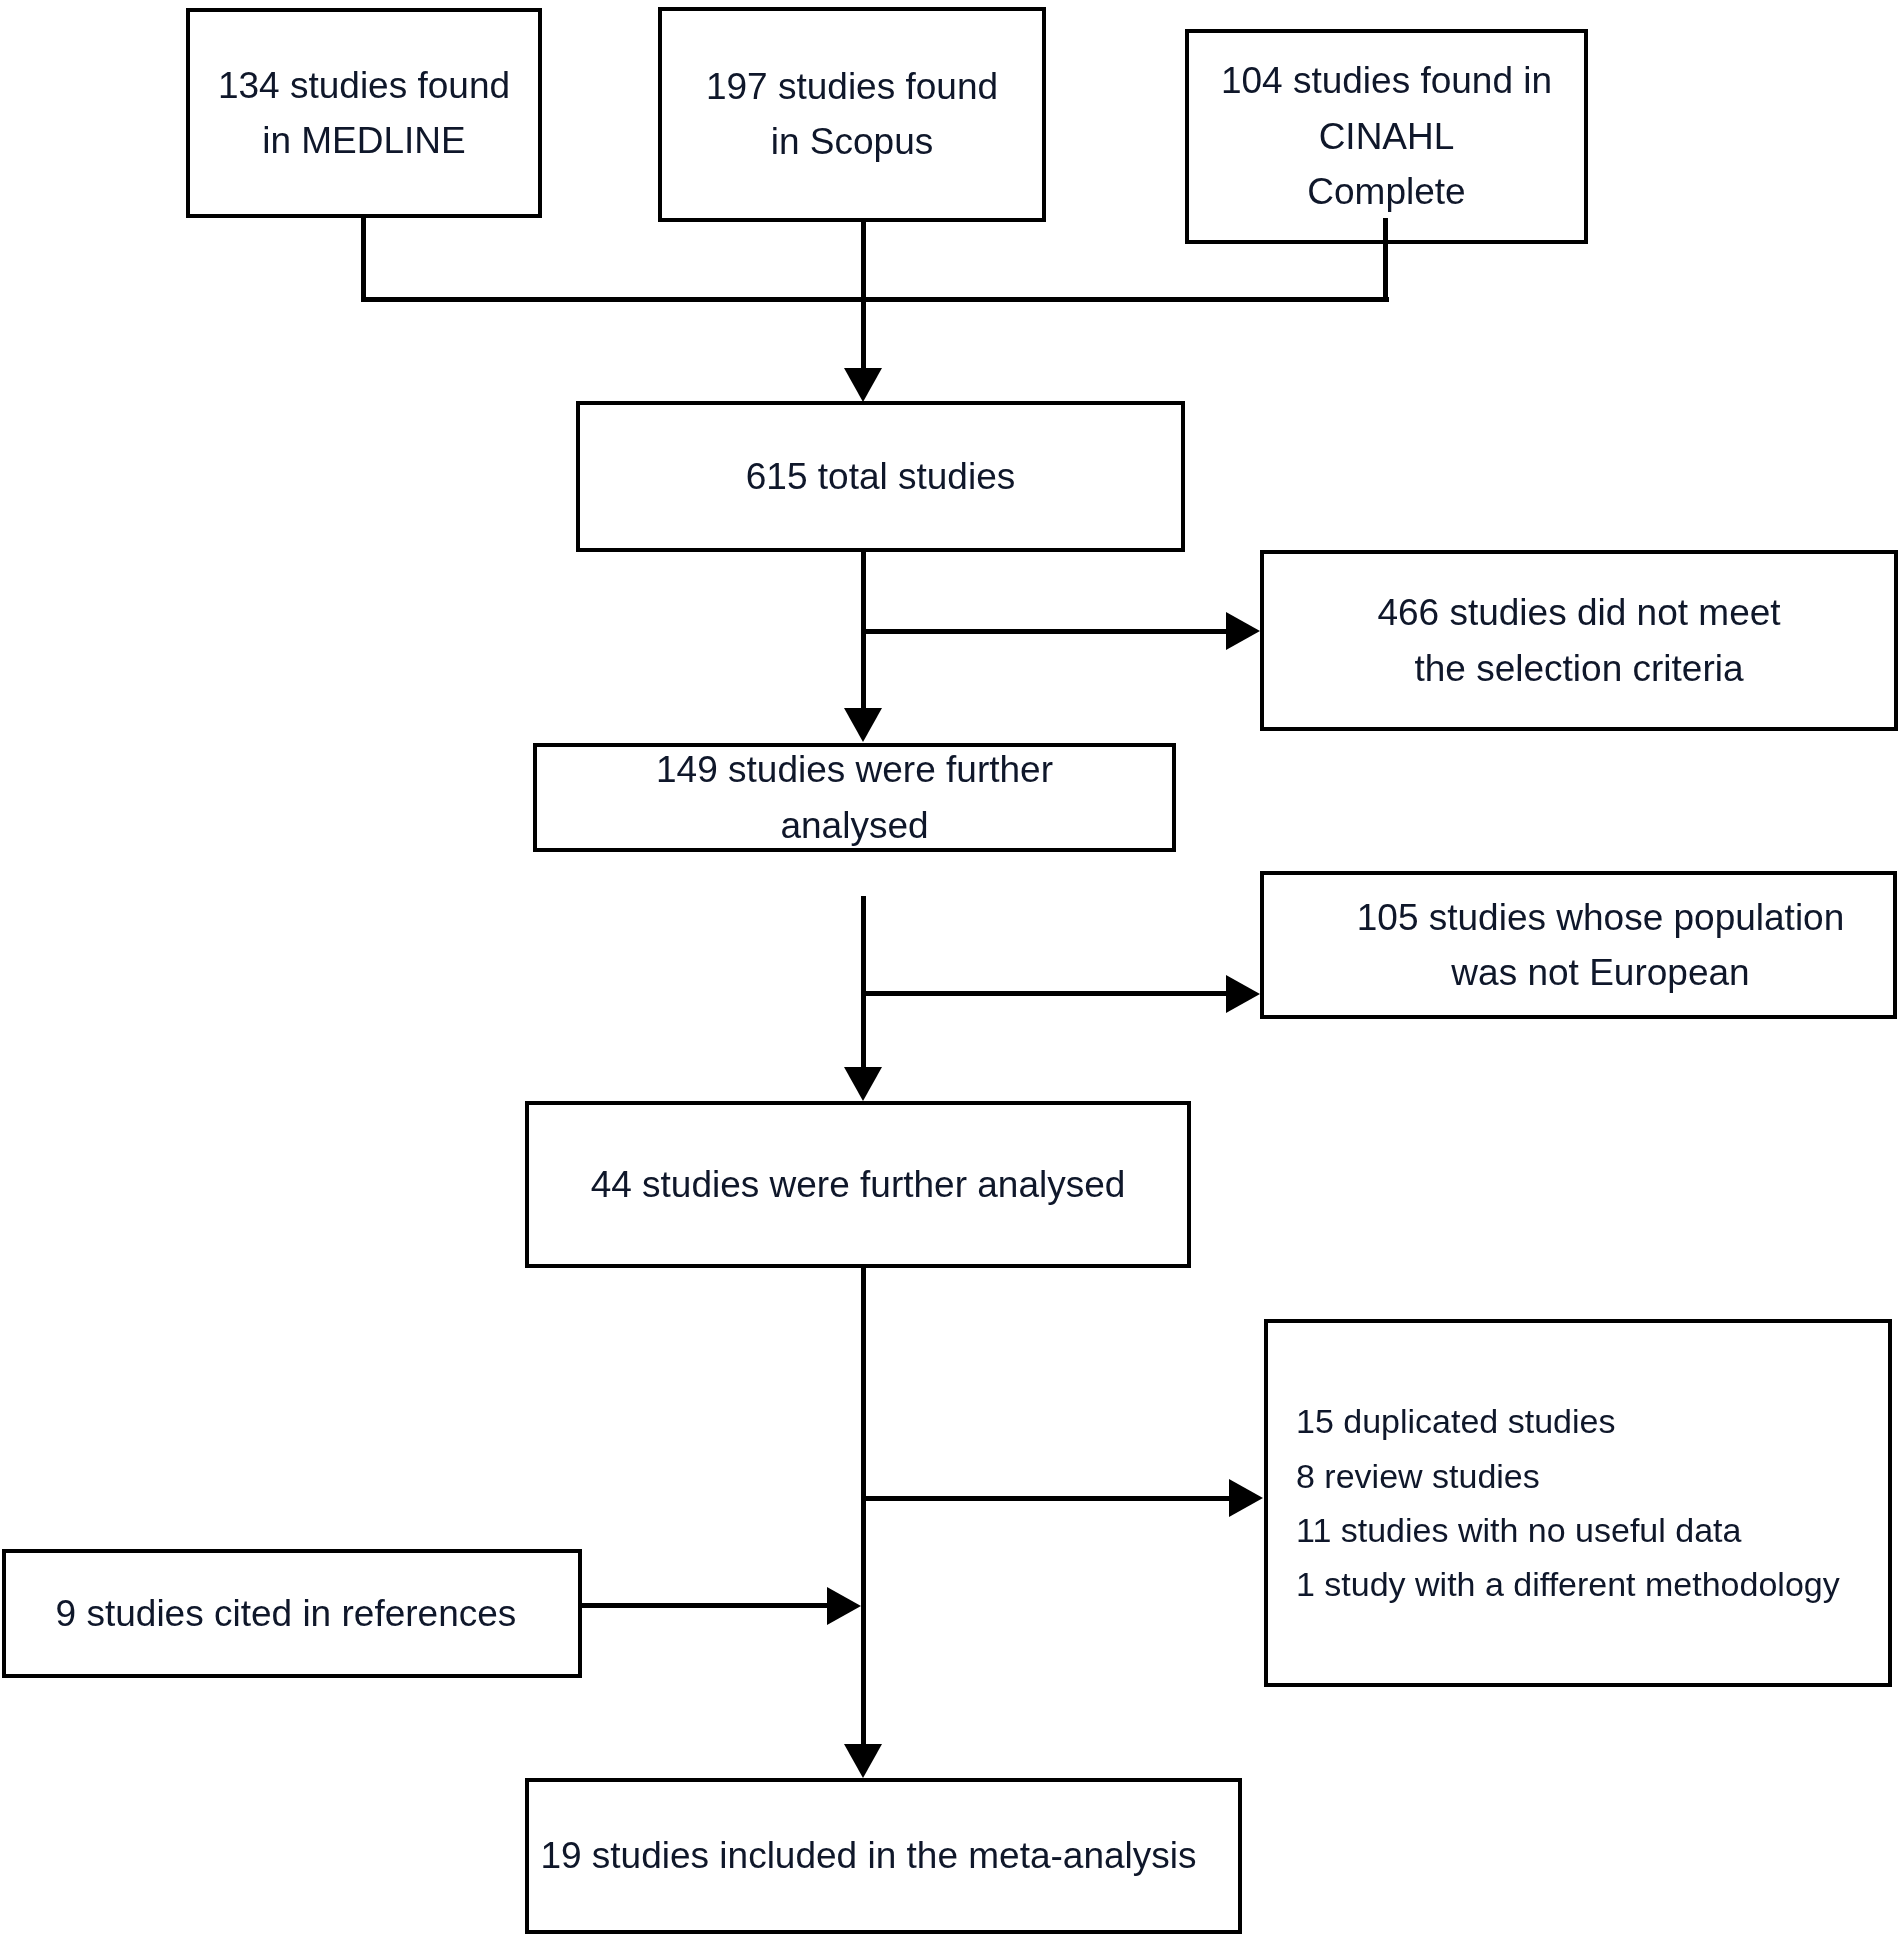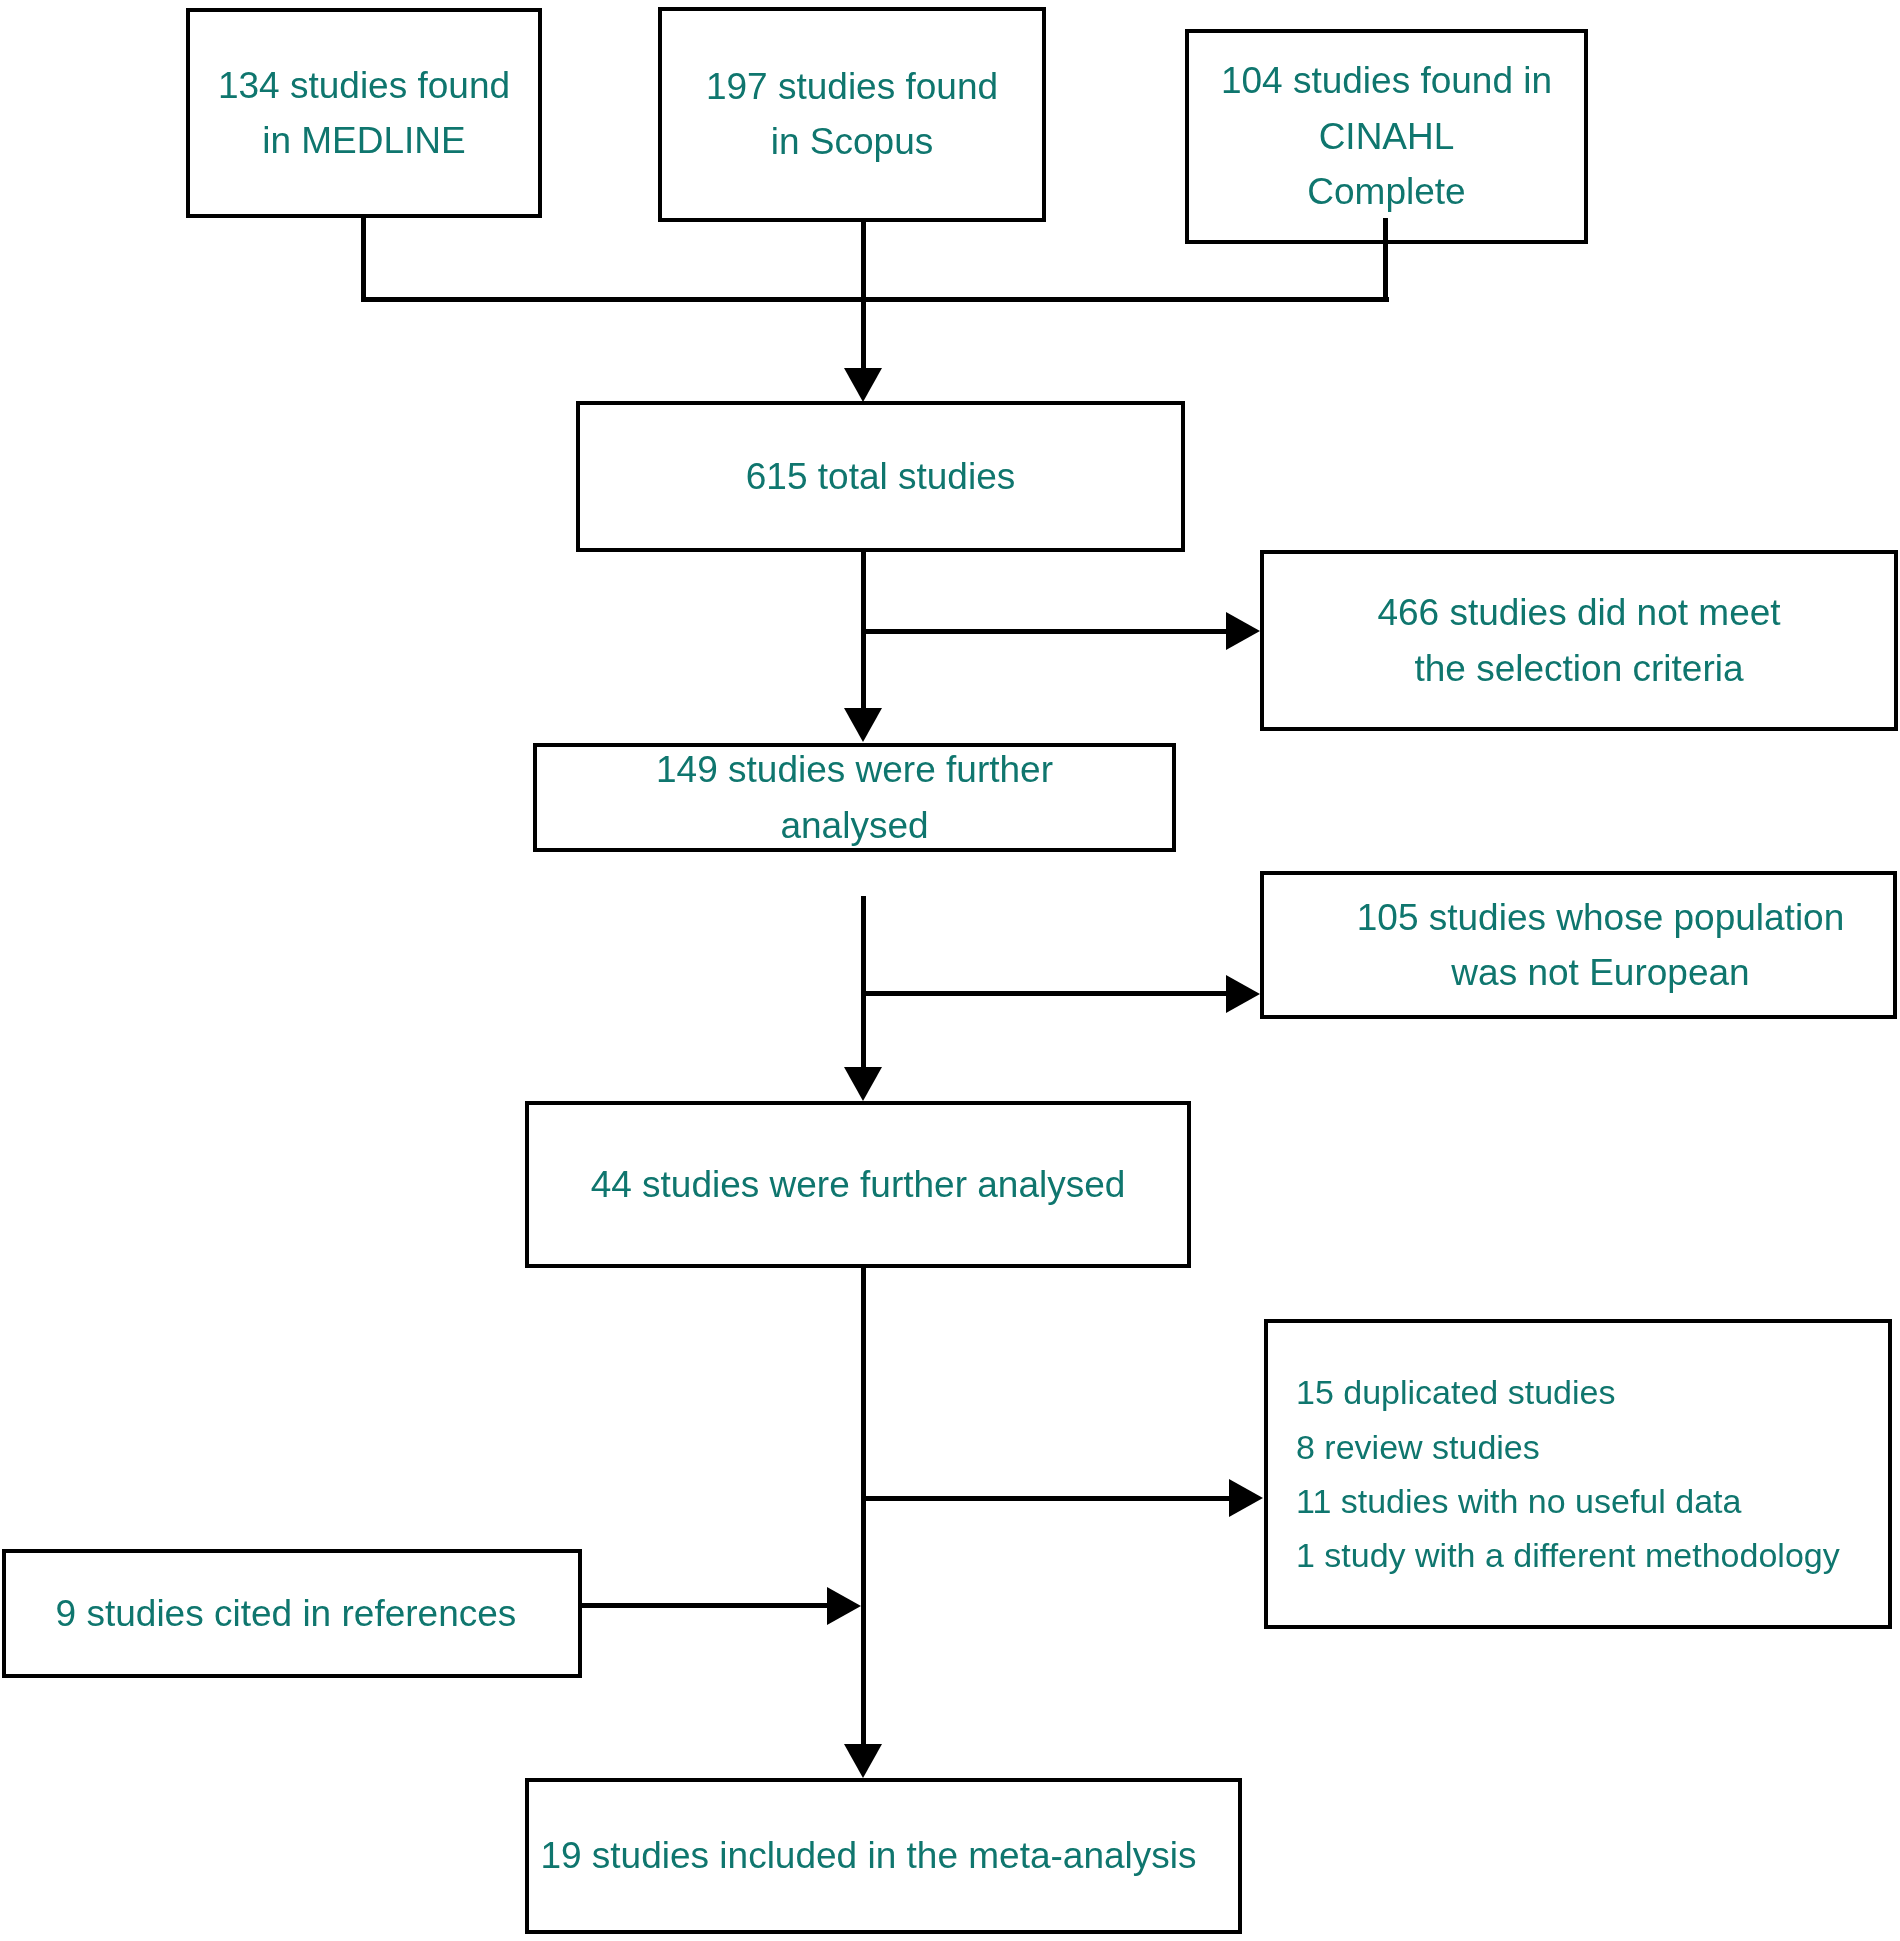--- a/index.html
+++ b/index.html
@@ -6,21 +6,21 @@
     margin: 0;
     padding: 0;
     background: #ffffff;
   }
   .canvas {
     position: relative;
     width: 1900px;
     height: 1941px;
     background: #ffffff;
     font-family: "Liberation Sans", sans-serif;
-    color: #0f766e;
+    color: #0f172a;
   }
   .box {
     position: absolute;
     box-sizing: border-box;
     border: 4.9px solid #000000;
     background: #ffffff;
     display: flex;
     align-items: center;
     justify-content: center;
     text-align: center;
@@ -54,21 +54,21 @@
   }
   
   #box-medline   { left: 186px;  top: 8.1px;   width: 356px; height: 210px; }
   #box-scopus    { left: 658px;  top: 6.5px;    width: 388px; height: 215px; }
   #box-cinahl    { left: 1185px; top: 4.9px;    width: 403px; height: 215px; margin-top: 24px; }
   #box-total     { left: 566px;  top: 401px;  width: 609px; height: 151px; margin-left: 10px; }
   #box-criteria  { left: 1260px; top: 550px;  width: 638px; height: 181px; }
   #box-a149      { left: 533px;  top: 743px;  width: 643px; height: 109px; }
   #box-population{ left: 1260px; top: 871px; width: 637px; height: 148px; padding-left: 44px; }
   #box-a44       { left: 525px;  top: 1101px; width: 666px; height: 167px; }
-  #box-reasons   { left: 1264px; top: 1319px; width: 628px; height: 310px;
+  #box-reasons   { left: 1264px; top: 1319px; width: 628px; height: 368px;
                    font-size: 34px; line-height: 1.6; padding-left: 28px; }
   #box-cited     { left: 1.6px;    top: 1549px; width: 580px; height: 129px;
                    padding-left: 50px; }
   #box-included  { left: 525px;  top: 1778px; width: 717px; height: 156px;
                    font-size: 37px; padding-left: 11.4px; }
 </style>
 </head>
 <body>
 
 <div class="canvas">

